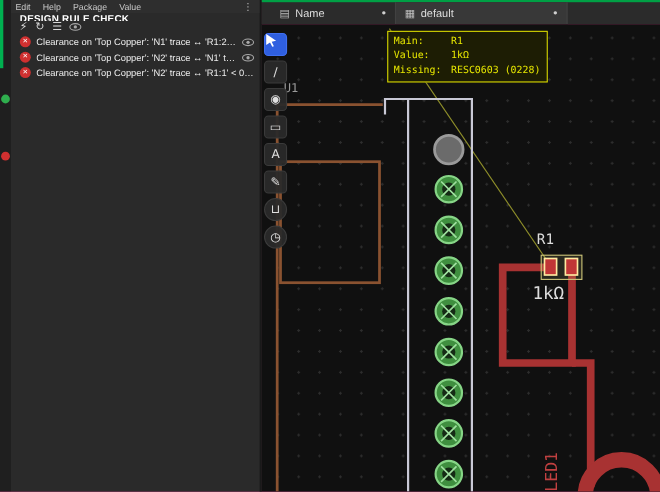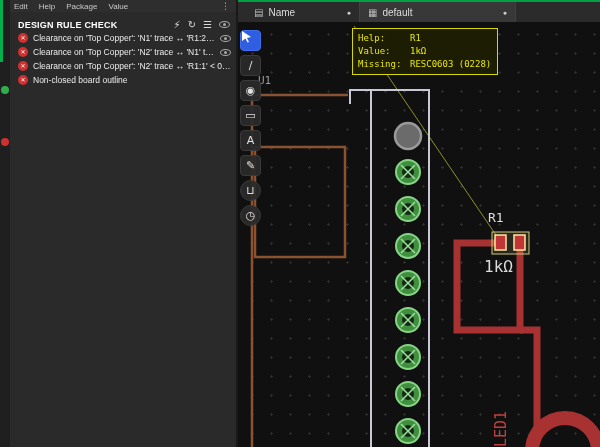--- a/index.html
+++ b/index.html
@@ -14,21 +14,21 @@
   .rail-dot.green { top:86px; background:#2fae4e; }
   .rail-dot.red   { top:138px; background:#d03030; }
 
   
   .left-pane { position:absolute; left:10px; top:0; width:228px; height:447px; background:#2a2a2a; border-right:2px solid #191919; }
   .menubar { display:flex; align-items:center; gap:11px; height:12px; padding:0 6px 0 4px;
              font-size:8px; color:#c8c8c8; background:#2e2e2e; }
   .menubar .overflow { margin-left:auto; font-size:9px; color:#bbb; }
 
   .drc-panel { width:100%; }
-  .drc-header { display:flex; align-items:flex-end; height:18px; padding:0 6px 0 8px; }
+  .drc-header { display:flex; align-items:flex-start; height:18px; padding:0 6px 0 8px;flex-direction:column; }
   .drc-title { font-size:9px; font-weight:bold; color:#ffffff; letter-spacing:.2px; flex:1;
                white-space:nowrap; overflow:hidden; }
   .drc-icons { display:flex; align-items:center; gap:7px; color:#d8d8d8;
                font-family:"DejaVu Sans", sans-serif; font-size:10px; }
   .drc-icons span { cursor:default; }
 
   .drc-list { padding-top:1px; }
   .drc-row { display:flex; align-items:center; gap:5px; height:14px; padding:0 5px 0 8px; }
   .err-ico { flex:none; width:10px; height:10px; border-radius:50%; background:#d03030;
              color:#fff; font-size:6px; line-height:10px; text-align:center;
@@ -114,24 +114,20 @@
         </div>
         <div class="drc-row">
           <span class="err-ico">✕</span>
           <span class="err-text">Clearance on 'Top Copper': 'N2' trace ↔ 'N1' trace &lt; 0.2 mm</span>
           <span class="eye"></span>
         </div>
         <div class="drc-row">
           <span class="err-ico">✕</span>
           <span class="err-text">Clearance on 'Top Copper': 'N2' trace ↔ 'R1:1' &lt; 0.2 mm</span>
         </div>
-        <div class="drc-row">
-          <span class="err-ico">✕</span>
-          <span class="err-text">Non-closed board outline</span>
-        </div>
       </div>
     </div>
   </div>
 
   <div class="right-pane">
     <div class="tab-bar">
       <div class="tab main">
         <span class="tab-icon">▤</span>
         <span>Name</span>
         <span class="tab-close">●</span>
@@ -232,21 +228,21 @@
         <div class="tool-btn">◉</div>
         <div class="tool-btn">▭</div>
         <div class="tool-btn">A</div>
         <div class="tool-btn">✎</div>
         <div class="tool-btn round">⊔</div>
         <div class="tool-btn round">◷</div>
       </div>
 
       <div class="tooltip">
         <div class="tt-row">
-          <span class="tt-label">Help:</span>
+          <span class="tt-label">Main:</span>
           <span>R1</span>
         </div>
         <div class="tt-row">
           <span class="tt-label">Value:</span>
           <span>1kΩ</span>
         </div>
         <div class="tt-row">
           <span class="tt-label">Missing:</span>
           <span>RESC0603 (0228)</span>
         </div>

